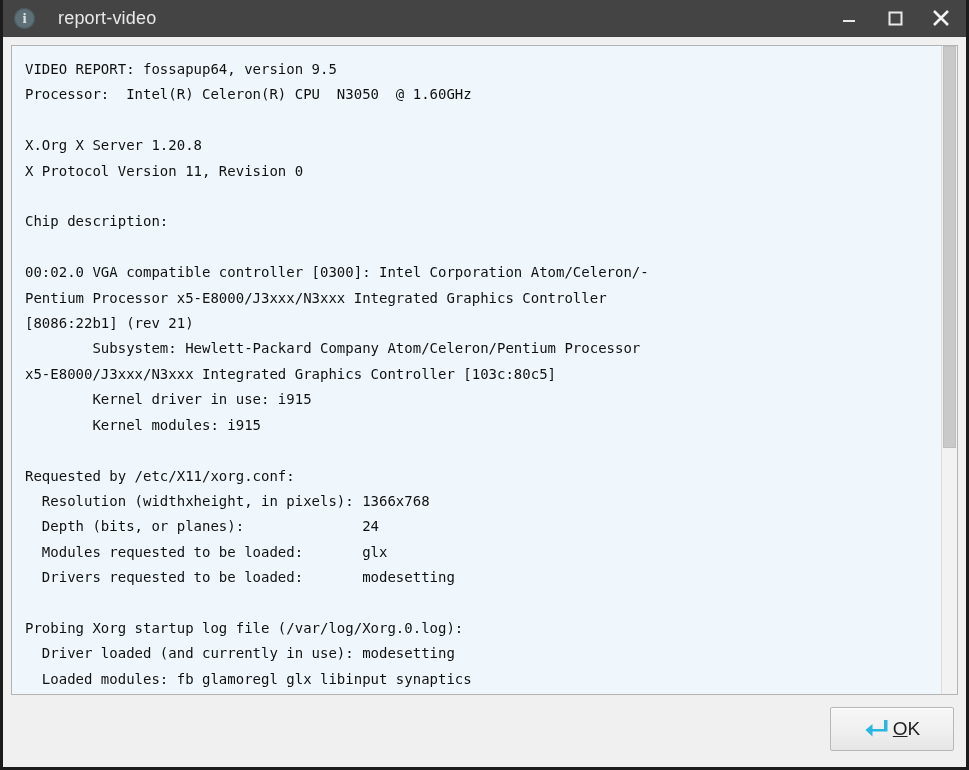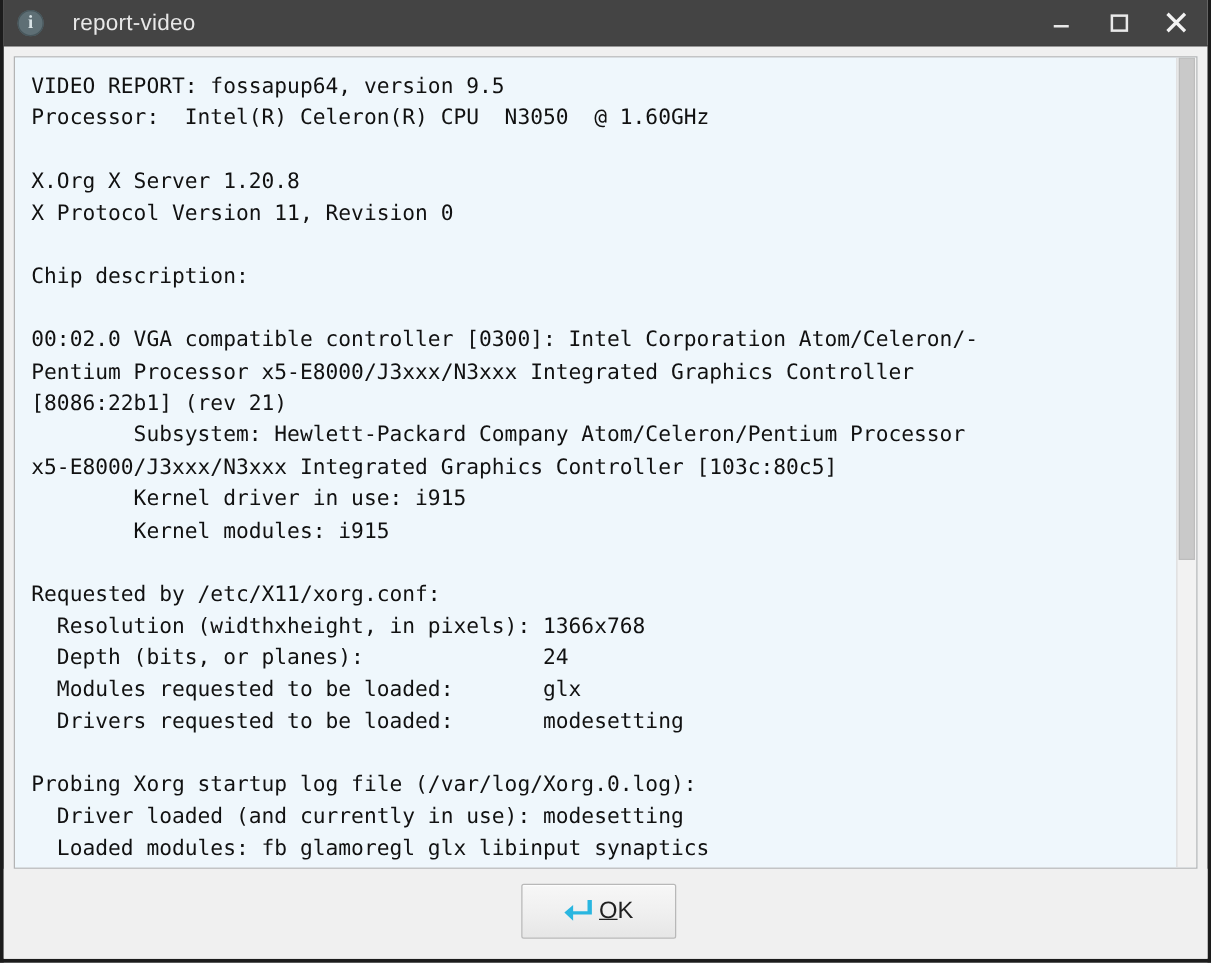--- a/index.html
+++ b/index.html
@@ -104,21 +104,21 @@
   .textview {
     flex: 1 1 auto;
     background: #eff7fc;
     padding: 11px 0 6px 13px;
     box-sizing: border-box;
     overflow: hidden;
   }
   pre.report {
     margin: 0;
     font-family: "DejaVu Sans Mono", "Liberation Mono", monospace;
-    font-size: 17px;
+    font-size: 14px;
     line-height: 25.4px;
     color: #111111;
     white-space: pre;
     letter-spacing: 0px;
   }
 
   
   .scrollbar {
     width: 15px;
     min-width: 15px;
@@ -138,21 +138,21 @@
   }
 
   
   .actionbar {
     height: 72px;
     min-height: 72px;
     box-sizing: border-box;
     background: #f0f0f0;
     display: flex;
     align-items: center;
-    justify-content: center;
+    justify-content: flex-end;
     padding: 0 12px 4px 0;
   }
   .ok-button {
     width: 124px;
     height: 44px;
     box-sizing: border-box;
     background: linear-gradient(to bottom, #f7f7f7 0%, #efefef 55%, #e6e6e6 100%);
     border: 1px solid #b8b8b8;
     border-radius: 2px;
     display: flex;

